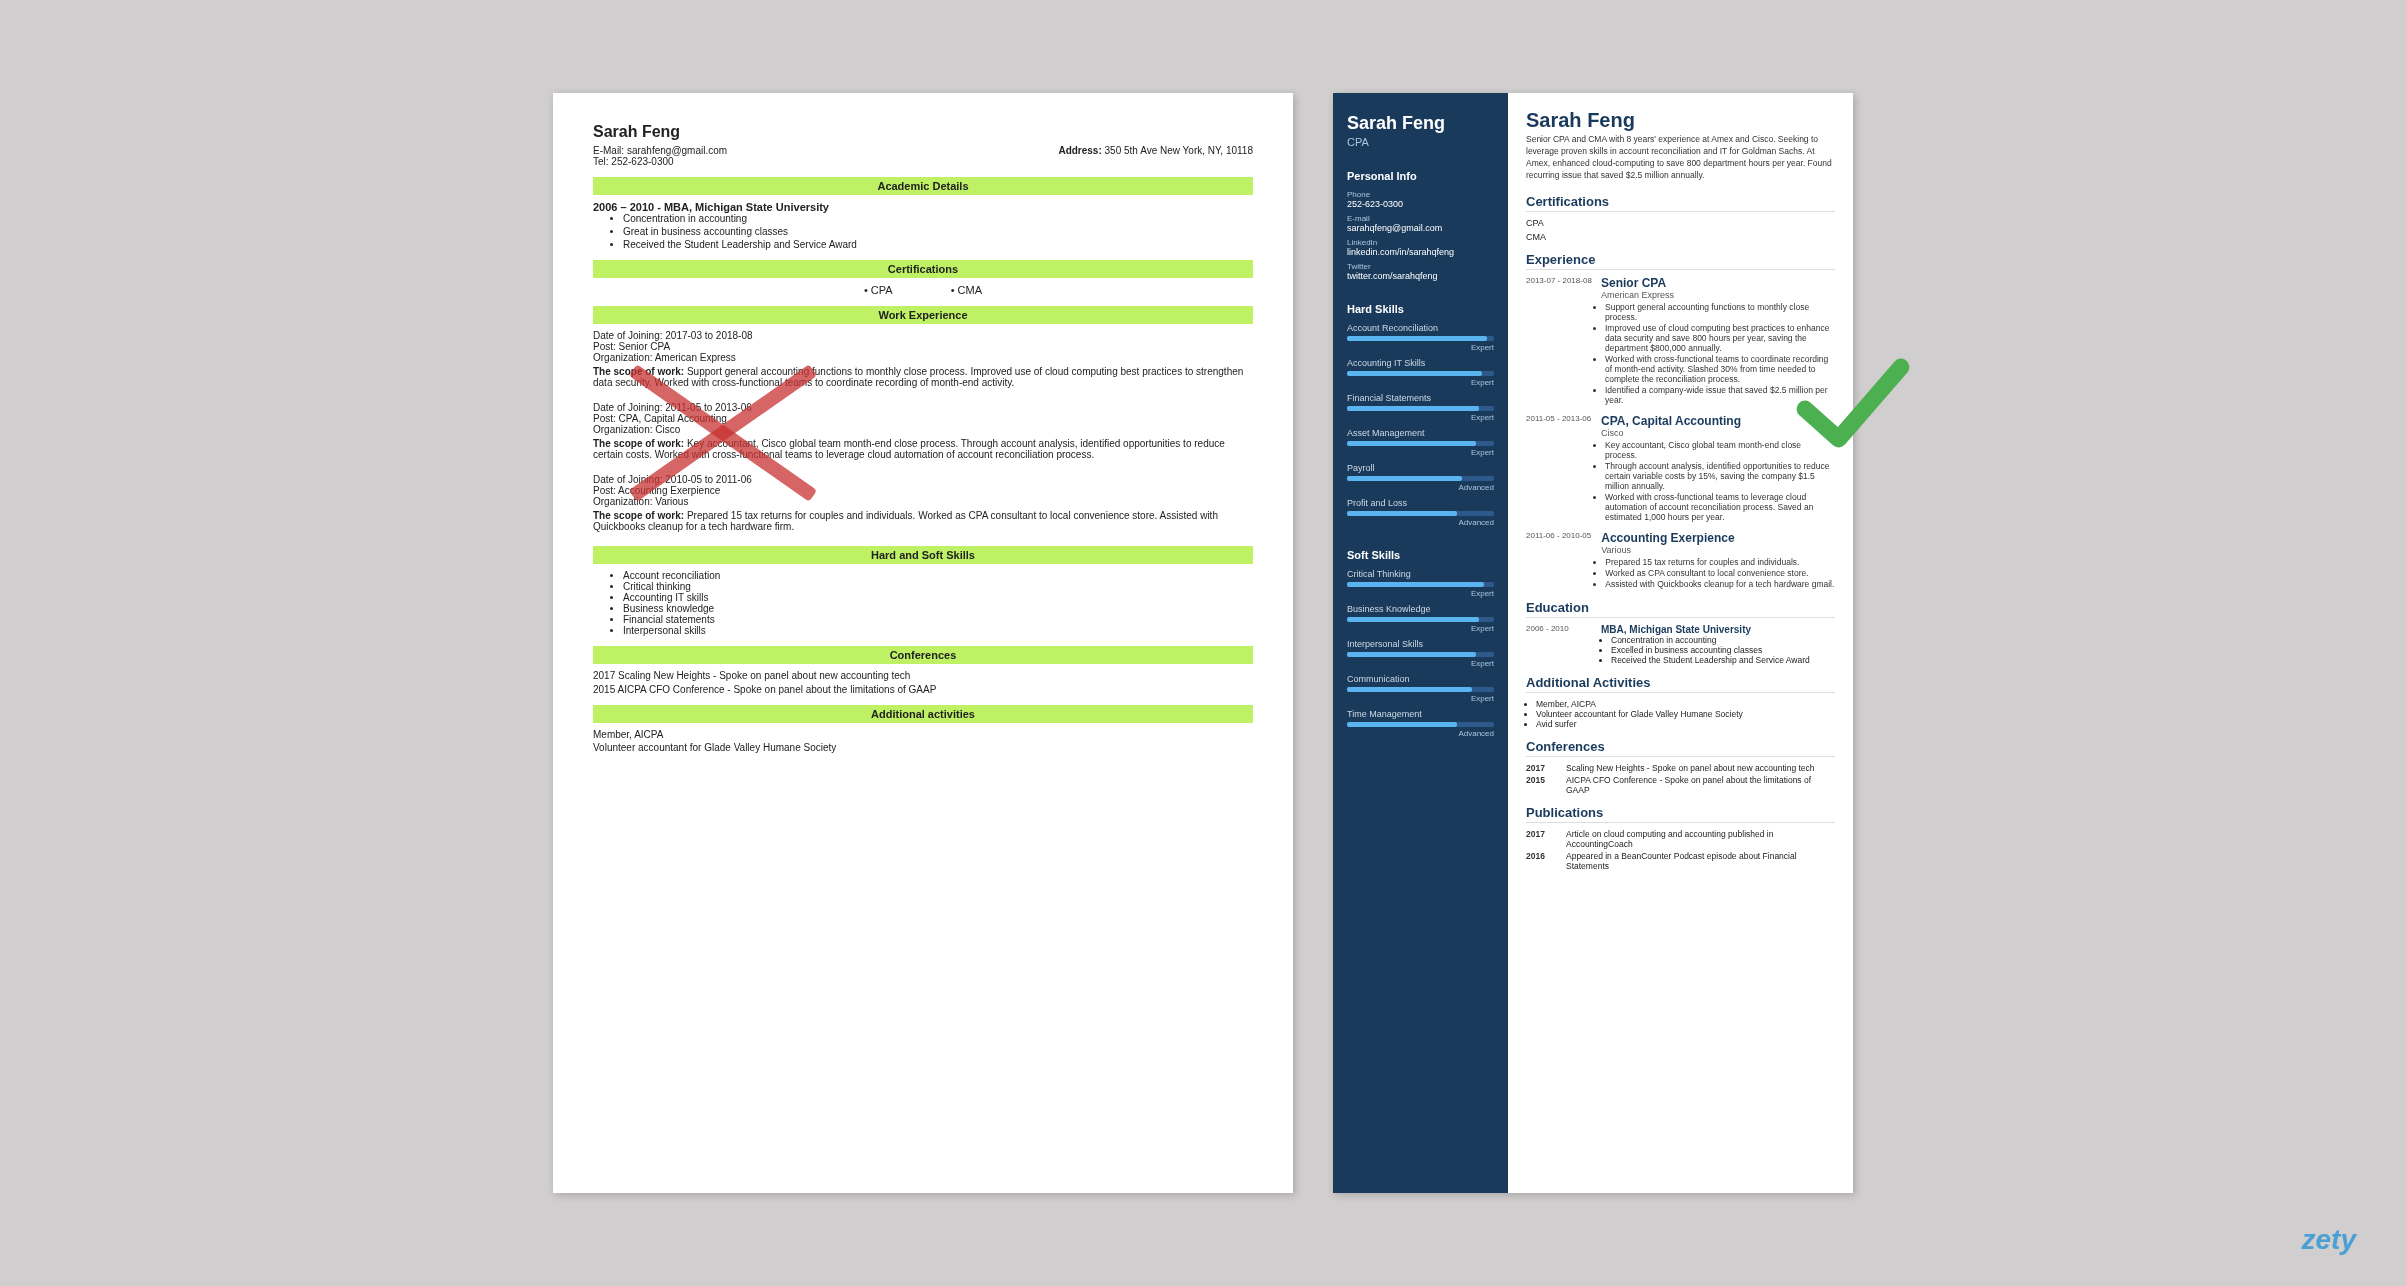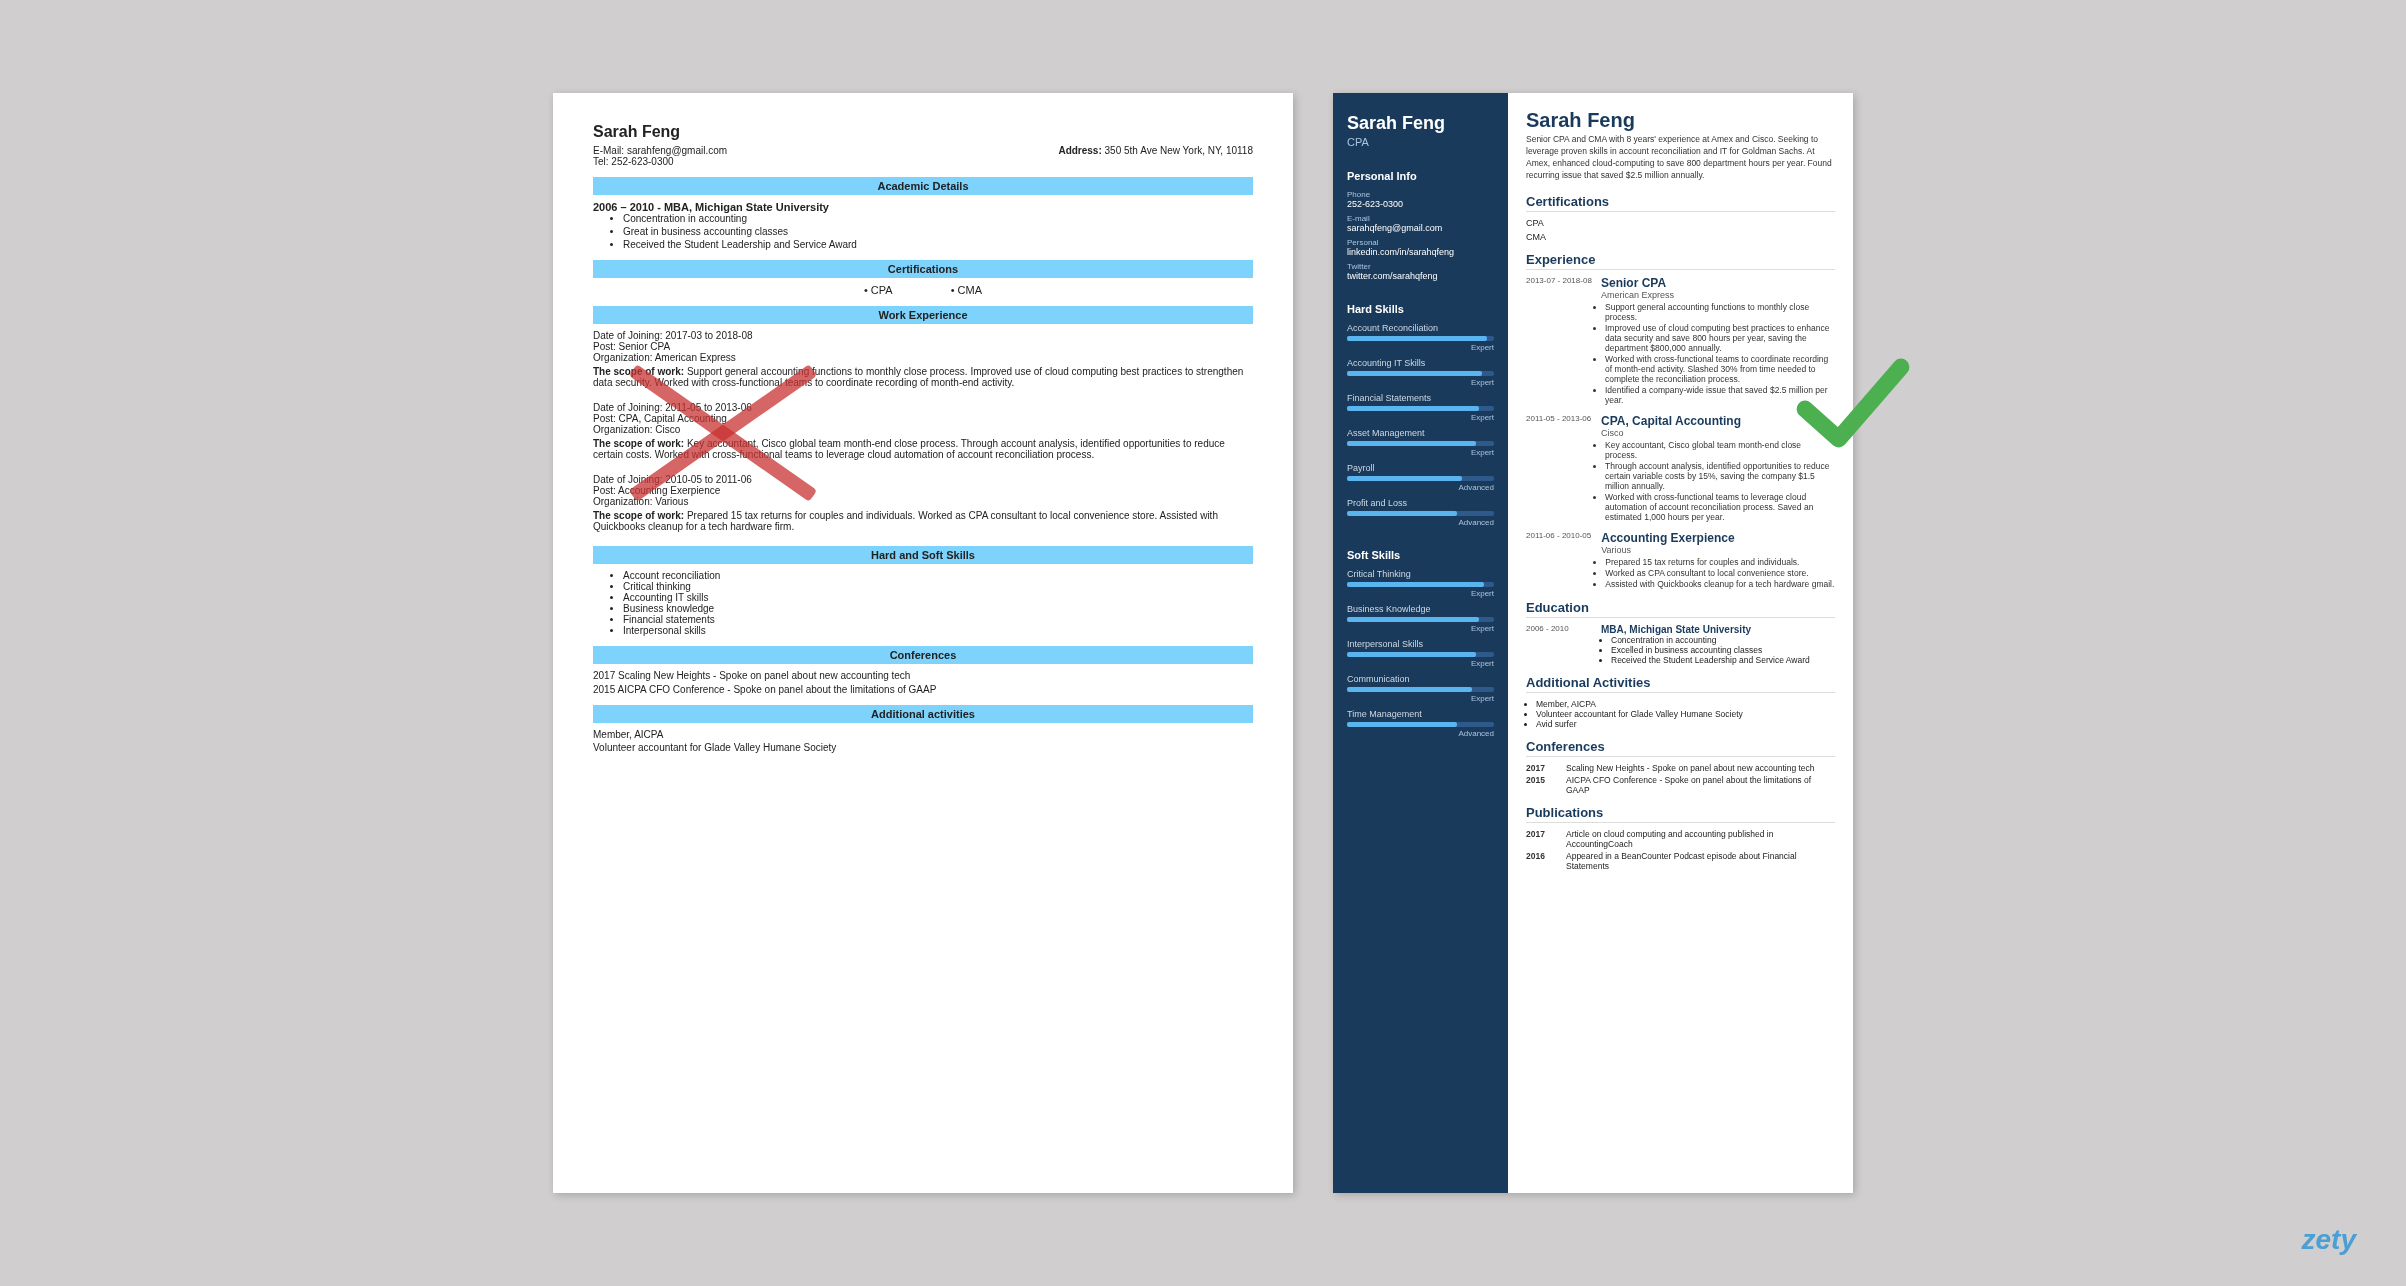--- a/index.html
+++ b/index.html
@@ -38,21 +38,21 @@
       font-size: 10px;
       margin-bottom: 10px;
     }
 
     .resume-left .contact-row {
       display: flex;
       justify-content: space-between;
     }
 
     .section-header {
-      background: #7dd3fc;
+      background: #bef264;
       text-align: center;
       font-weight: bold;
       font-size: 11px;
       padding: 3px 0;
       margin: 10px 0 6px 0;
     }
 
     .edu-entry {
       margin-bottom: 6px;
       font-size: 10px;
@@ -475,21 +475,21 @@
     <div class="title">CPA</div>
 
     <div class="sidebar-section-title">Personal Info</div>
 
     <div class="sidebar-info-label">Phone</div>
     <div class="sidebar-info-value">252-623-0300</div>
 
     <div class="sidebar-info-label">E-mail</div>
     <div class="sidebar-info-value">sarahqfeng@gmail.com</div>
 
-    <div class="sidebar-info-label">Personal</div>
+    <div class="sidebar-info-label">LinkedIn</div>
     <div class="sidebar-info-value">linkedin.com/in/sarahqfeng</div>
 
     <div class="sidebar-info-label">Twitter</div>
     <div class="sidebar-info-value">twitter.com/sarahqfeng</div>
 
     <div class="sidebar-section-title">Hard Skills</div>
 
     <div>
       <div class="sidebar-label">Account Reconciliation</div>
       <div class="skill-bar-bg">

